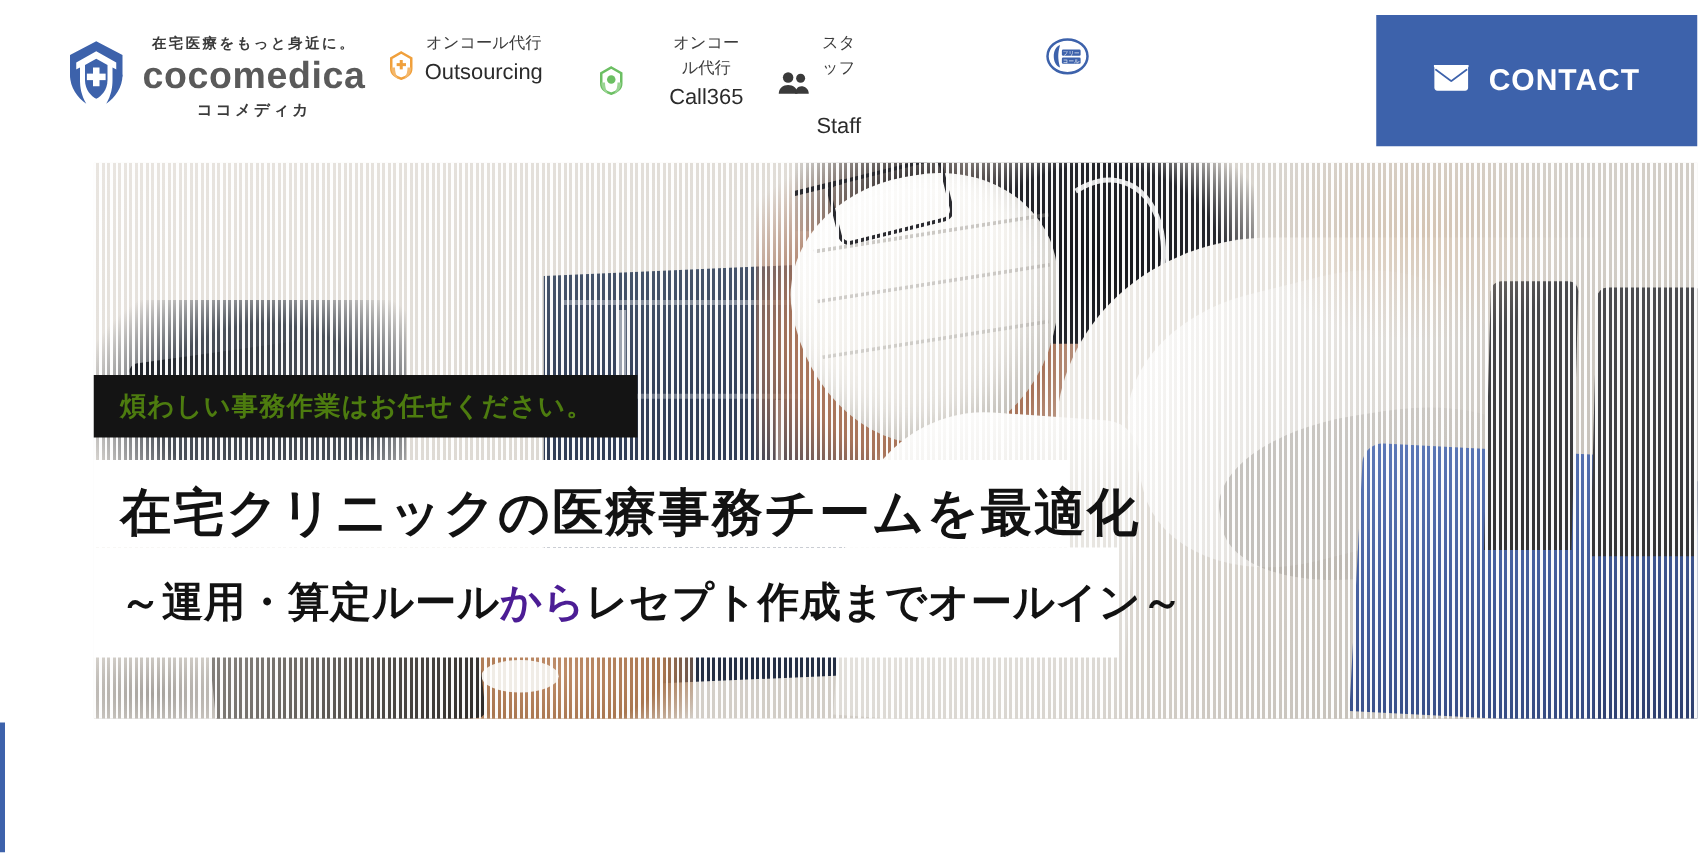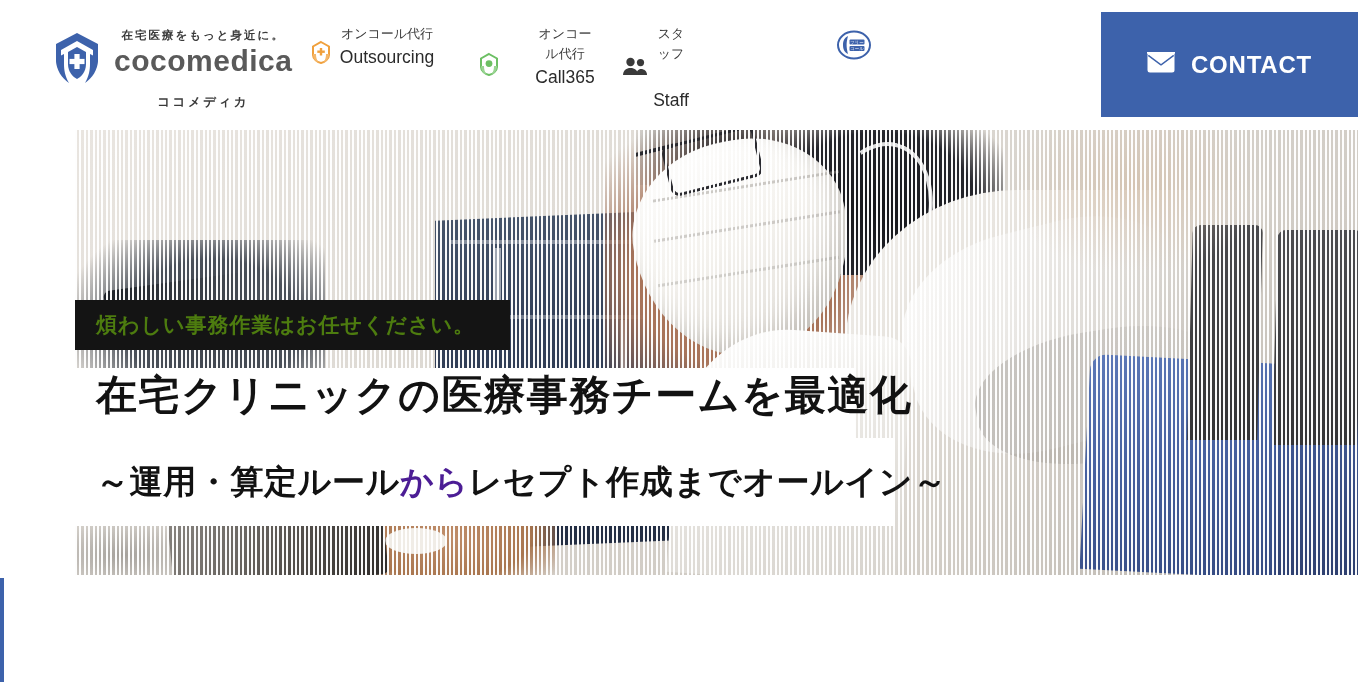--- a/index.html
+++ b/index.html
@@ -25,21 +25,21 @@
   .logo-tag {
     font-size:11.5px; color:#3a3a3a; letter-spacing:2px;
     font-weight:600; margin-bottom:4px; white-space:nowrap;
   }
   .logo-name {
     font-size:30px; color:#5a5a5a; letter-spacing:0.5px;
     font-weight:700; line-height:1; white-space:nowrap;
   }
   .logo-kana {
     font-size:12.5px; color:#3a3a3a; letter-spacing:2.5px;
-    margin-top:20px; font-weight:600; white-space:nowrap;
+    margin-top:6px; font-weight:600; white-space:nowrap;
   }
 
   
   #nav { position:absolute; left:310px; top:14px; display:flex; align-items:flex-start; }
   .nav-item {
     display:flex; align-items:flex-start; gap:6px;
     cursor:pointer; padding-top:4px;
   }
   .nav-icon { flex:none; width:22px; height:24px; margin-top:16px; }
   .nav-labels { display:flex; flex-direction:column; align-items:center; line-height:1.55; }
@@ -106,21 +106,21 @@
     background:#141414;
     display:flex; align-items:center;
   }
   #hero-badge-text {
     color:#4d7c0f; font-size:21px; font-weight:bold;
     letter-spacing:1px; padding-left:46px; white-space:nowrap;
   }
 
   #hero-panel-1 {
     position:absolute; left:-25px; top:238px; width:805px; height:70px;
-    background:#ffffff; display:flex; align-items:flex-start;
+    background:#ffffff; display:flex; align-items:flex-end;
   }
   #hero-title {
     font-size:41px; font-weight:bold; color:#121212;
     letter-spacing:1.5px; padding-left:46px; white-space:nowrap;
   }
 
   #hero-panel-2 {
     position:absolute; left:-25px; top:308px; width:845px; height:88px;
     background:#ffffff; display:flex; align-items:center;
   }

